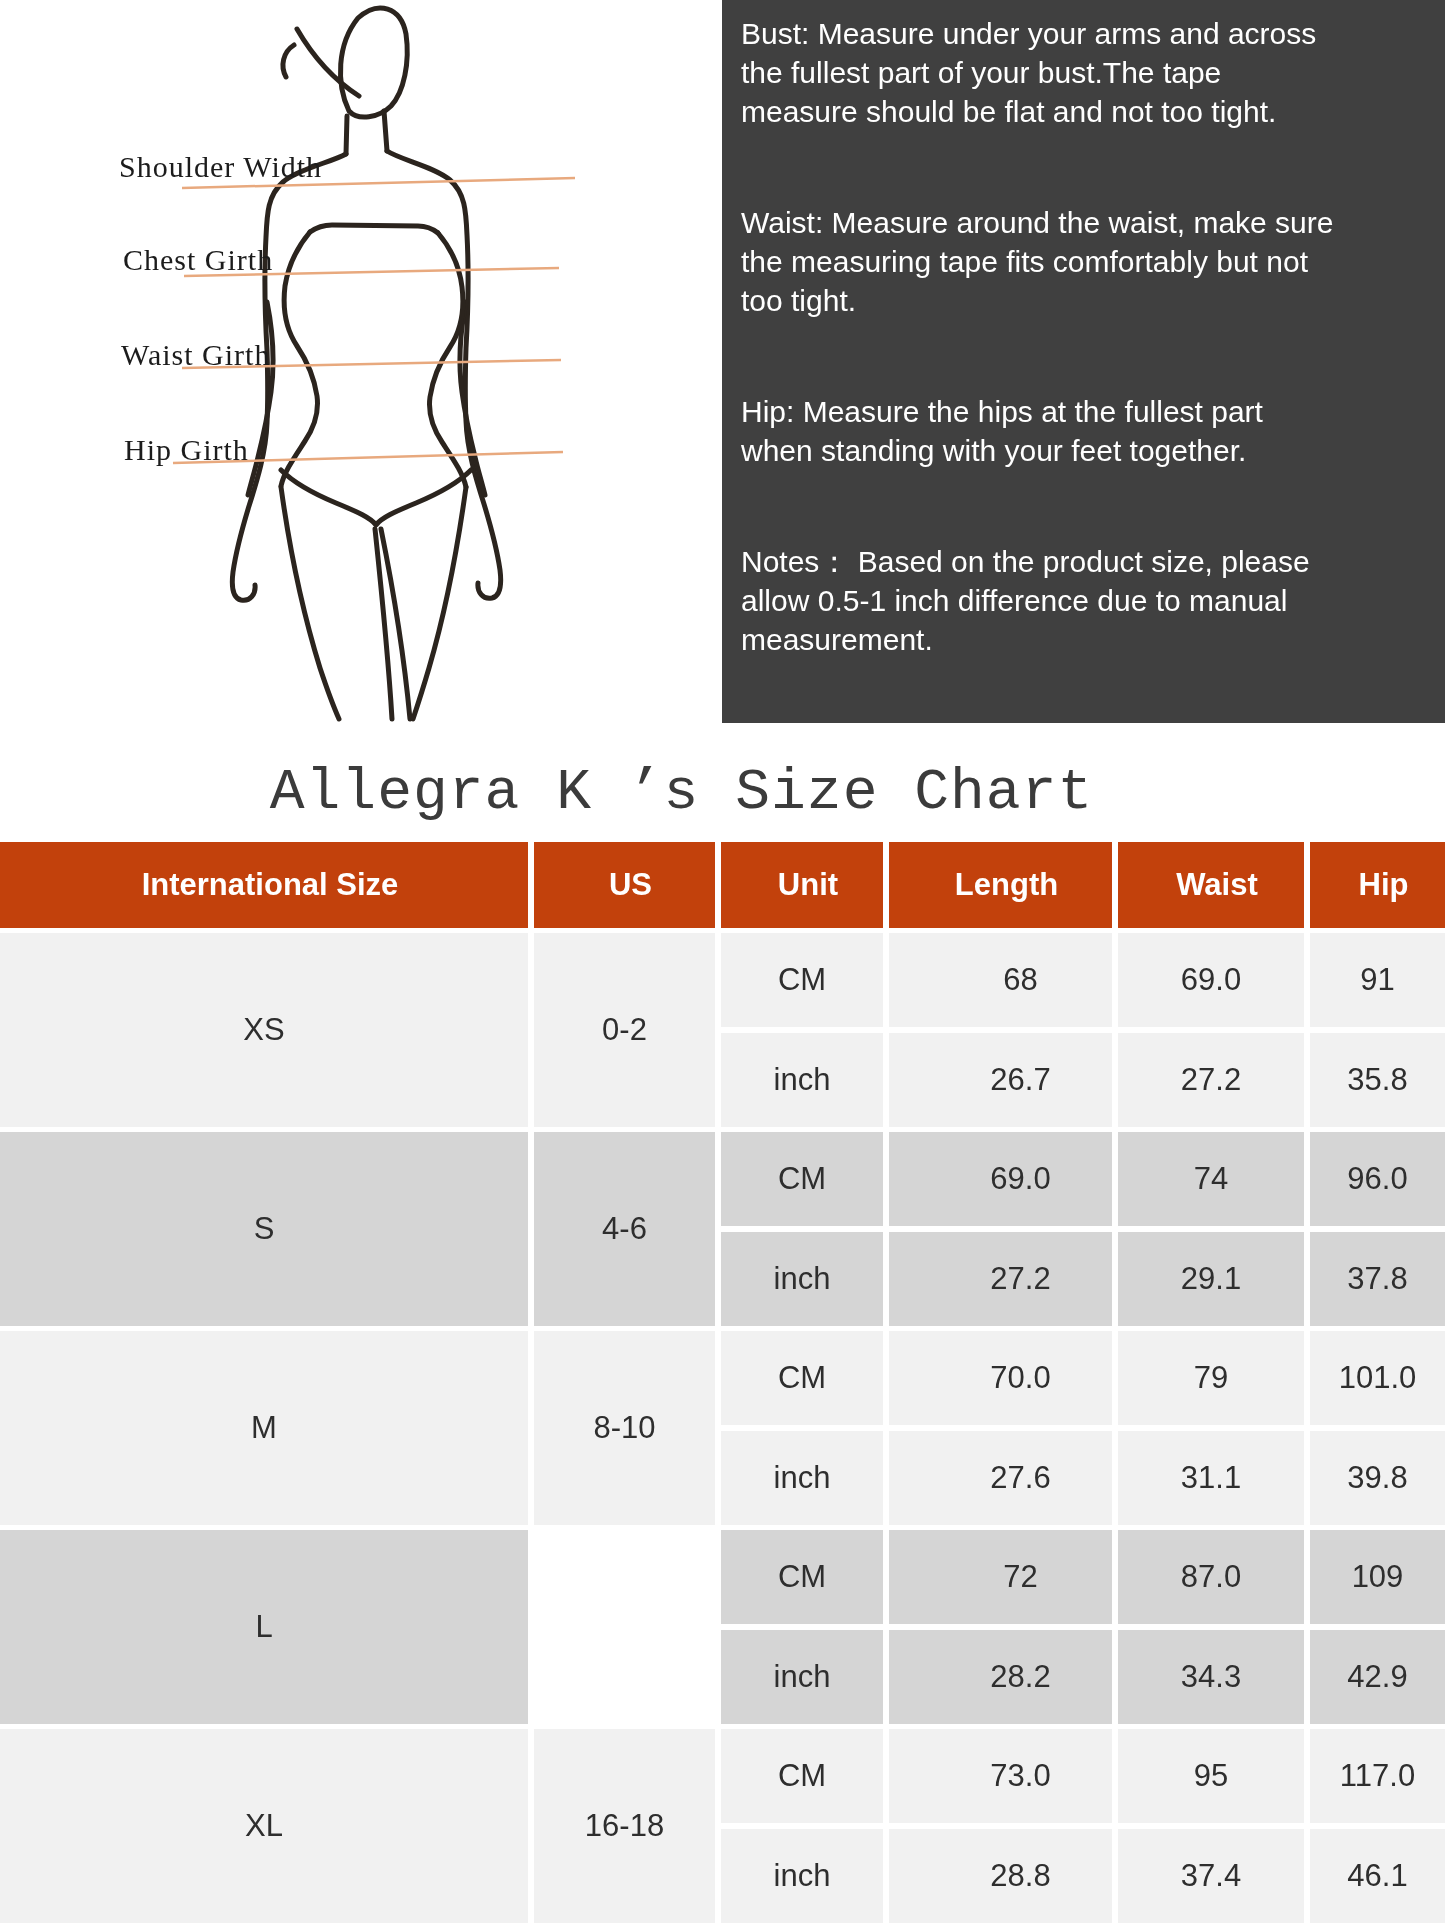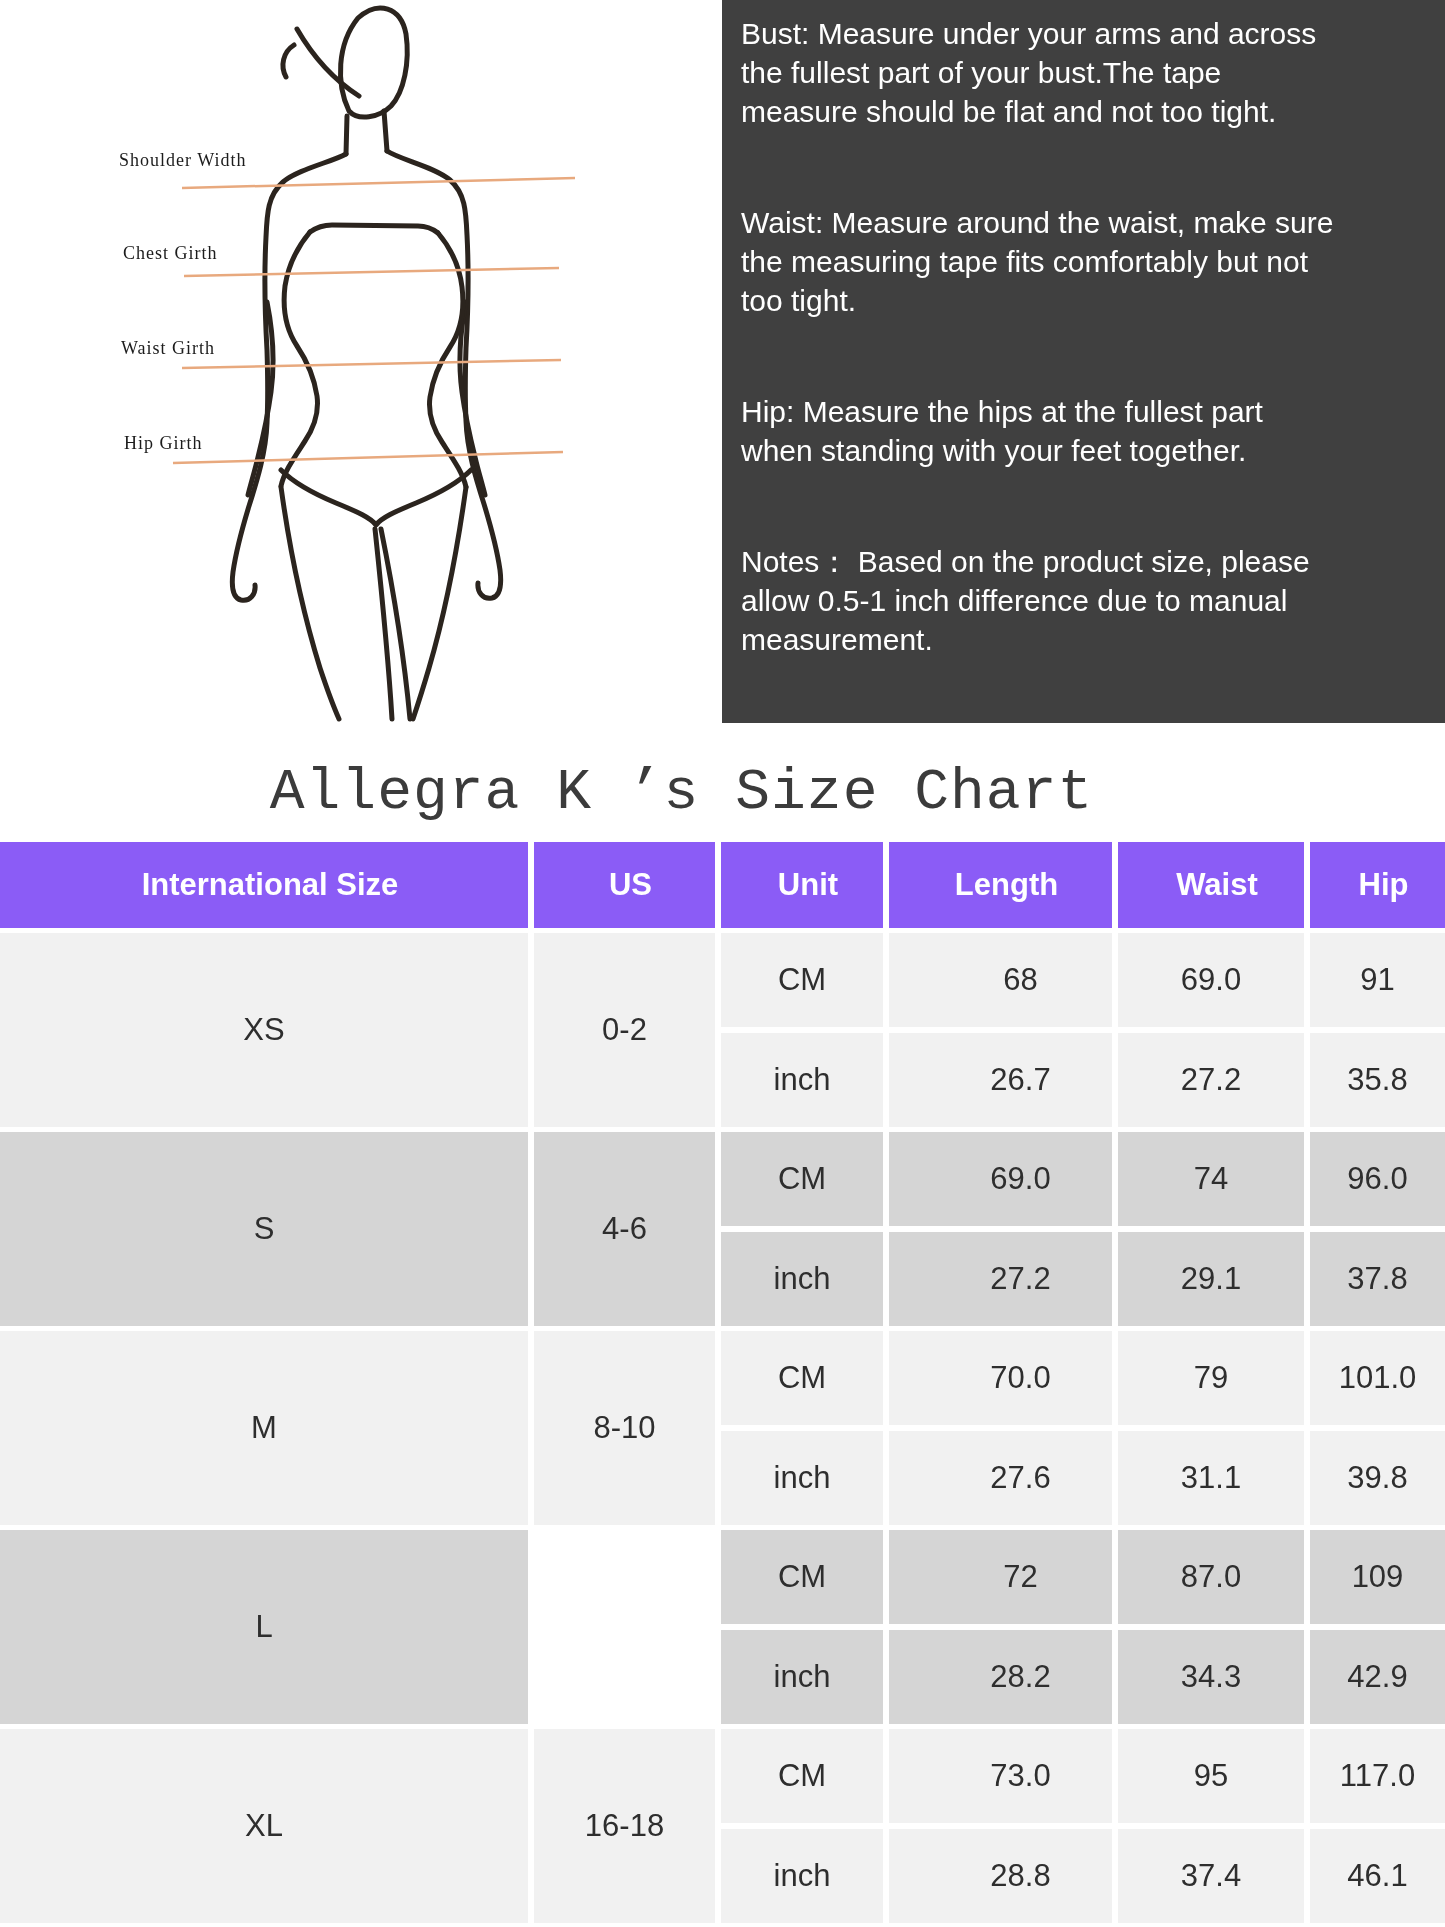--- a/index.html
+++ b/index.html
@@ -2,21 +2,21 @@
 <html><head>
 <meta charset="utf-8">
 <style>
   html,body{margin:0;padding:0;background:#ffffff;}
   .page{position:relative;width:1445px;height:1927px;background:#ffffff;overflow:hidden;
         font-family:"Liberation Sans",sans-serif;}
 
   
   .diagram{position:absolute;left:0;top:0;width:722px;height:722px;background:#ffffff;}
   .diagram svg{position:absolute;left:0;top:0;}
-  .m-label{position:absolute;font-family:"Liberation Serif",serif;font-size:18px;color:#1c1c1c;
+  .m-label{position:absolute;font-family:"Liberation Serif",serif;font-size:30px;color:#1c1c1c;
            white-space:nowrap;letter-spacing:1px;}
   .lbl-shoulder{left:119px;top:150px;}
   .lbl-chest{left:123px;top:243px;}
   .lbl-waist{left:121px;top:338px;}
   .lbl-hip{left:124px;top:433px;}
 
   
   .instructions{position:absolute;left:722px;top:0;width:723px;height:723px;background:#404040;
                 box-sizing:border-box;padding:14px 26px 0 19px;}
   .instructions p{margin:0 0 72px 0;color:#ffffff;font-size:30px;line-height:39px;
@@ -25,21 +25,21 @@
   
   .chart-title{position:absolute;left:0;top:744px;width:1331px;text-align:center;margin:16px;
                font-family:"Liberation Mono",monospace;font-weight:normal;
                font-size:58px;color:#3b3b3b;letter-spacing:1px;}
 
   
   .size-table{position:absolute;left:0;top:842px;width:1445px;}
   .thead,.group{display:grid;grid-template-columns:528px 181px 162px 223px 186px 135px;
                 column-gap:6px;}
   .thead{grid-template-rows:86px;margin-bottom:5px;}
-  .th{background:#8b5cf6;color:#ffffff;font-weight:bold;font-size:31px;
+  .th{background:#c2410c;color:#ffffff;font-weight:bold;font-size:31px;
       display:flex;align-items:center;justify-content:center;padding-left:12px;}
   .group{grid-template-rows:94px 94px;gap:6px;margin-bottom:5px;}
   .light{--bg:#f1f1f1;}
   .dark{--bg:#d5d5d5;}
   .c{background:var(--bg);display:flex;align-items:center;justify-content:center;
      font-size:31px;color:#2e2e2e;}
   .span2{grid-row:1 / 3;}
   .col1{grid-column:1;} .col2{grid-column:2;} .col3{grid-column:3;}
   .col4{grid-column:4;padding-left:40px;} .col5{grid-column:5;} .col6{grid-column:6;}
   .r1{grid-row:1;} .r2{grid-row:2;}

